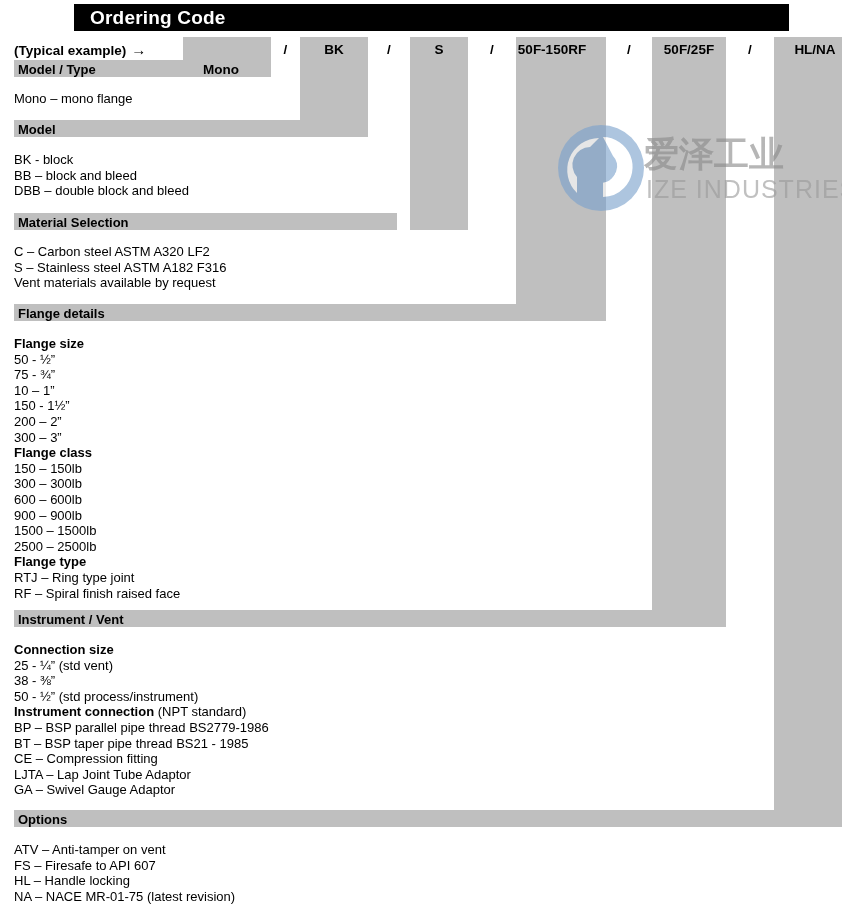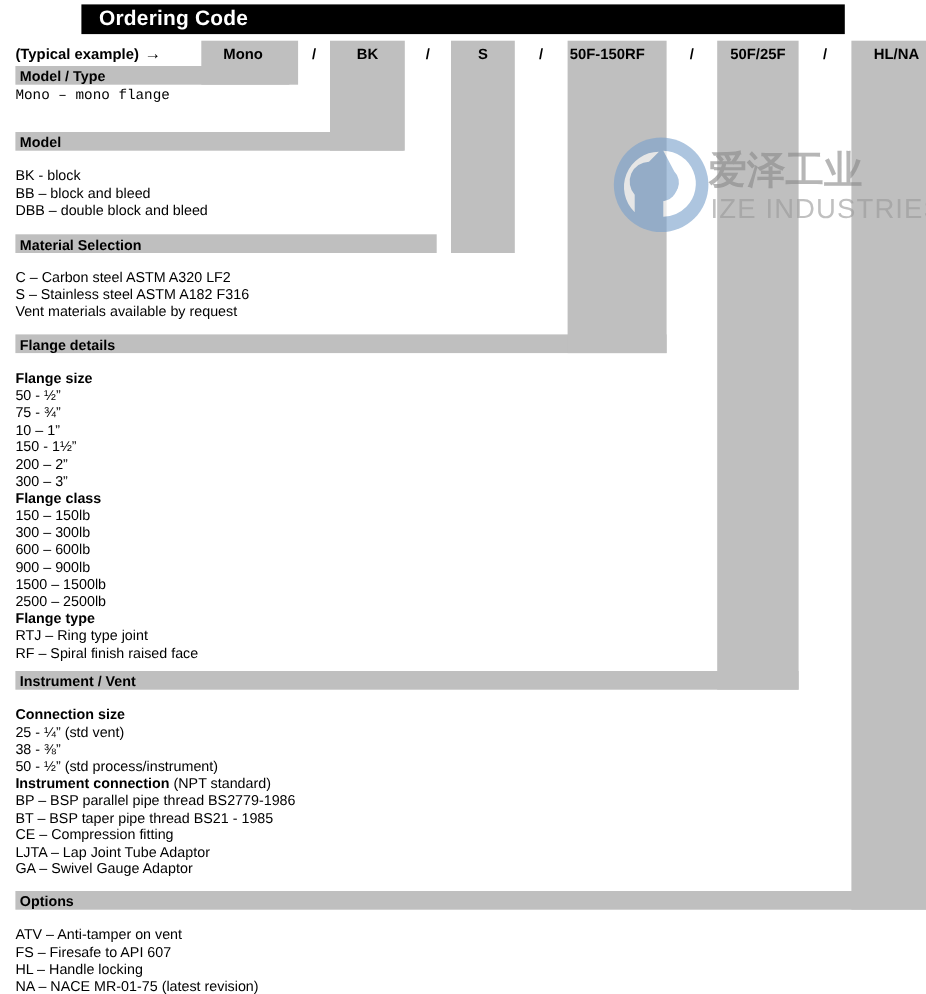--- a/index.html
+++ b/index.html
@@ -22,20 +22,21 @@
   }
 
   
   .title-bar {
     position: absolute;
     left: 74px;
     top: 4px;
     width: 694px;
     height: 27px;
     background: #000000;
+    padding-left: 21px;
   }
   .title-bar .title-text {
     position: absolute;
     left: 16px;
     top: 50%;
     transform: translateY(-50%);
     color: #ffffff;
     font-size: 19px;
     font-weight: bold;
     letter-spacing: 0.2px;
@@ -150,21 +151,21 @@
       </g>
       <text x="88" y="44" font-family="'DejaVu Sans', sans-serif" font-size="35" font-weight="bold" fill="#8a8a8a">爱泽工业</text>
       <text x="90" y="76" font-family="'Liberation Sans', sans-serif" font-size="25" letter-spacing="1" fill="#9a9a9a">IZE INDUSTRIES</text>
     </svg>
   </div>
 
   <div class="typical-label">
     <span>(Typical example)</span><span class="arrow">→</span>
   </div>
 
-  <div class="code-cell" style="left:183px; width:76px;">Mono</div>
+  <div class="code-cell" style="left:183px; width:76px;margin-top:20px;">Mono</div>
   <div class="slash" style="left:271px; width:29px;">/</div>
 
   <div class="code-cell" style="left:300px; width:68px;">BK</div>
   <div class="slash" style="left:368px; width:42px;">/</div>
 
   <div class="code-cell" style="left:410px; width:58px;">S</div>
   <div class="slash" style="left:468px; width:48px;">/</div>
 
   <div class="code-cell" style="left:516px; width:72px;">50F-150RF</div>
   <div class="slash" style="left:606px; width:46px;">/</div>
@@ -174,21 +175,21 @@
 
   <div class="code-cell" style="left:774px; width:82px;">HL/NA</div>
 
   <div class="sec-label" style="left:18px; top:63px;">Model / Type</div>
   <div class="sec-label" style="left:18px; top:123px;">Model</div>
   <div class="sec-label" style="left:18px; top:216px;">Material Selection</div>
   <div class="sec-label" style="left:18px; top:307px;text-align:right;">Flange details</div>
   <div class="sec-label" style="left:18px; top:613px;">Instrument / Vent</div>
   <div class="sec-label" style="left:18px; top:813px;">Options</div>
 
-  <div class="body-block" style="left:14px; top:79px;font-family:Liberation Mono, monospace;">
+  <div class="body-block" style="left:14px; top:91px;">
       <span class="ln"><span>Mono – mono flange</span></span>
     </div>
   <div class="body-block" style="left:14px; top:152px;">
       <span class="ln"><span>BK - block</span></span>
       <span class="ln"><span>BB – block and bleed</span></span>
       <span class="ln"><span>DBB – double block and bleed</span></span>
     </div>
   <div class="body-block" style="left:14px; top:244px;">
       <span class="ln"><span>C – Carbon steel ASTM A320 LF2</span></span>
       <span class="ln"><span>S – Stainless steel ASTM A182 F316</span></span>

